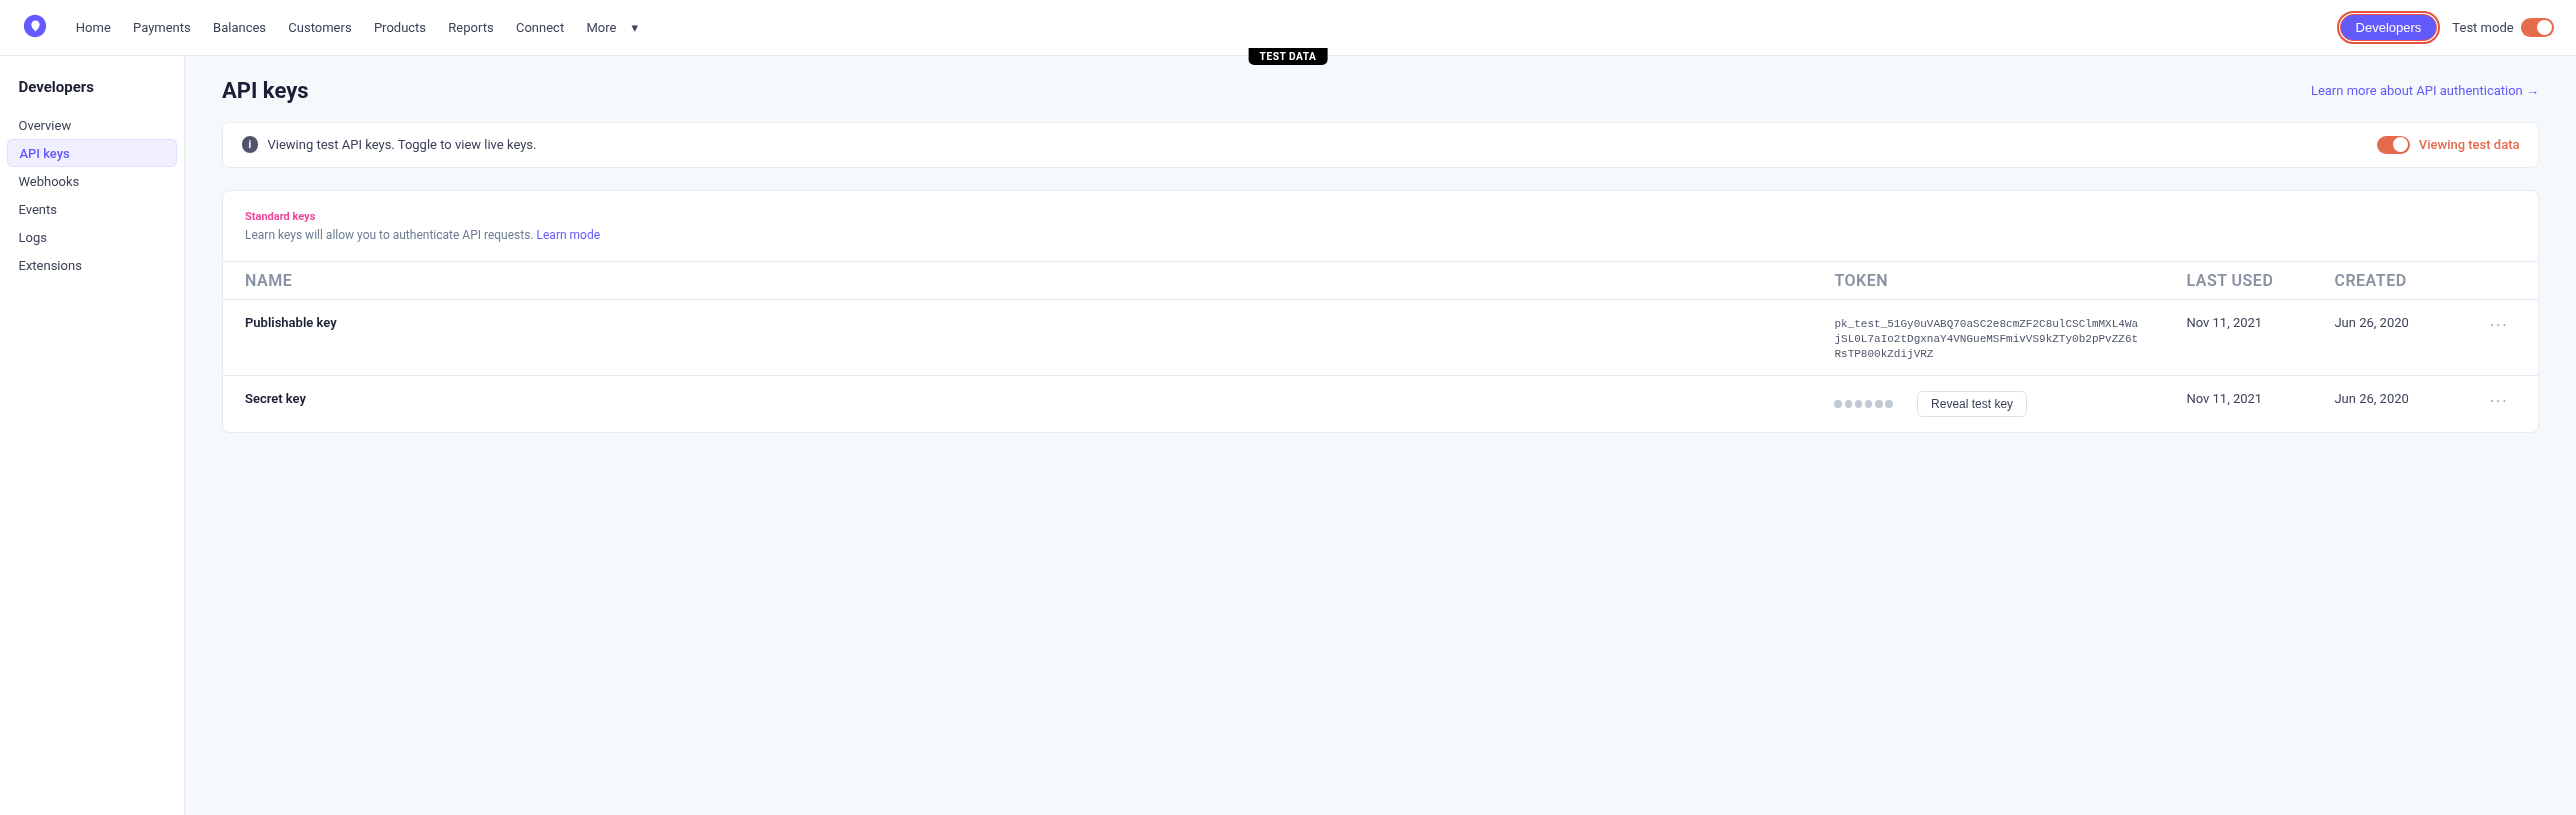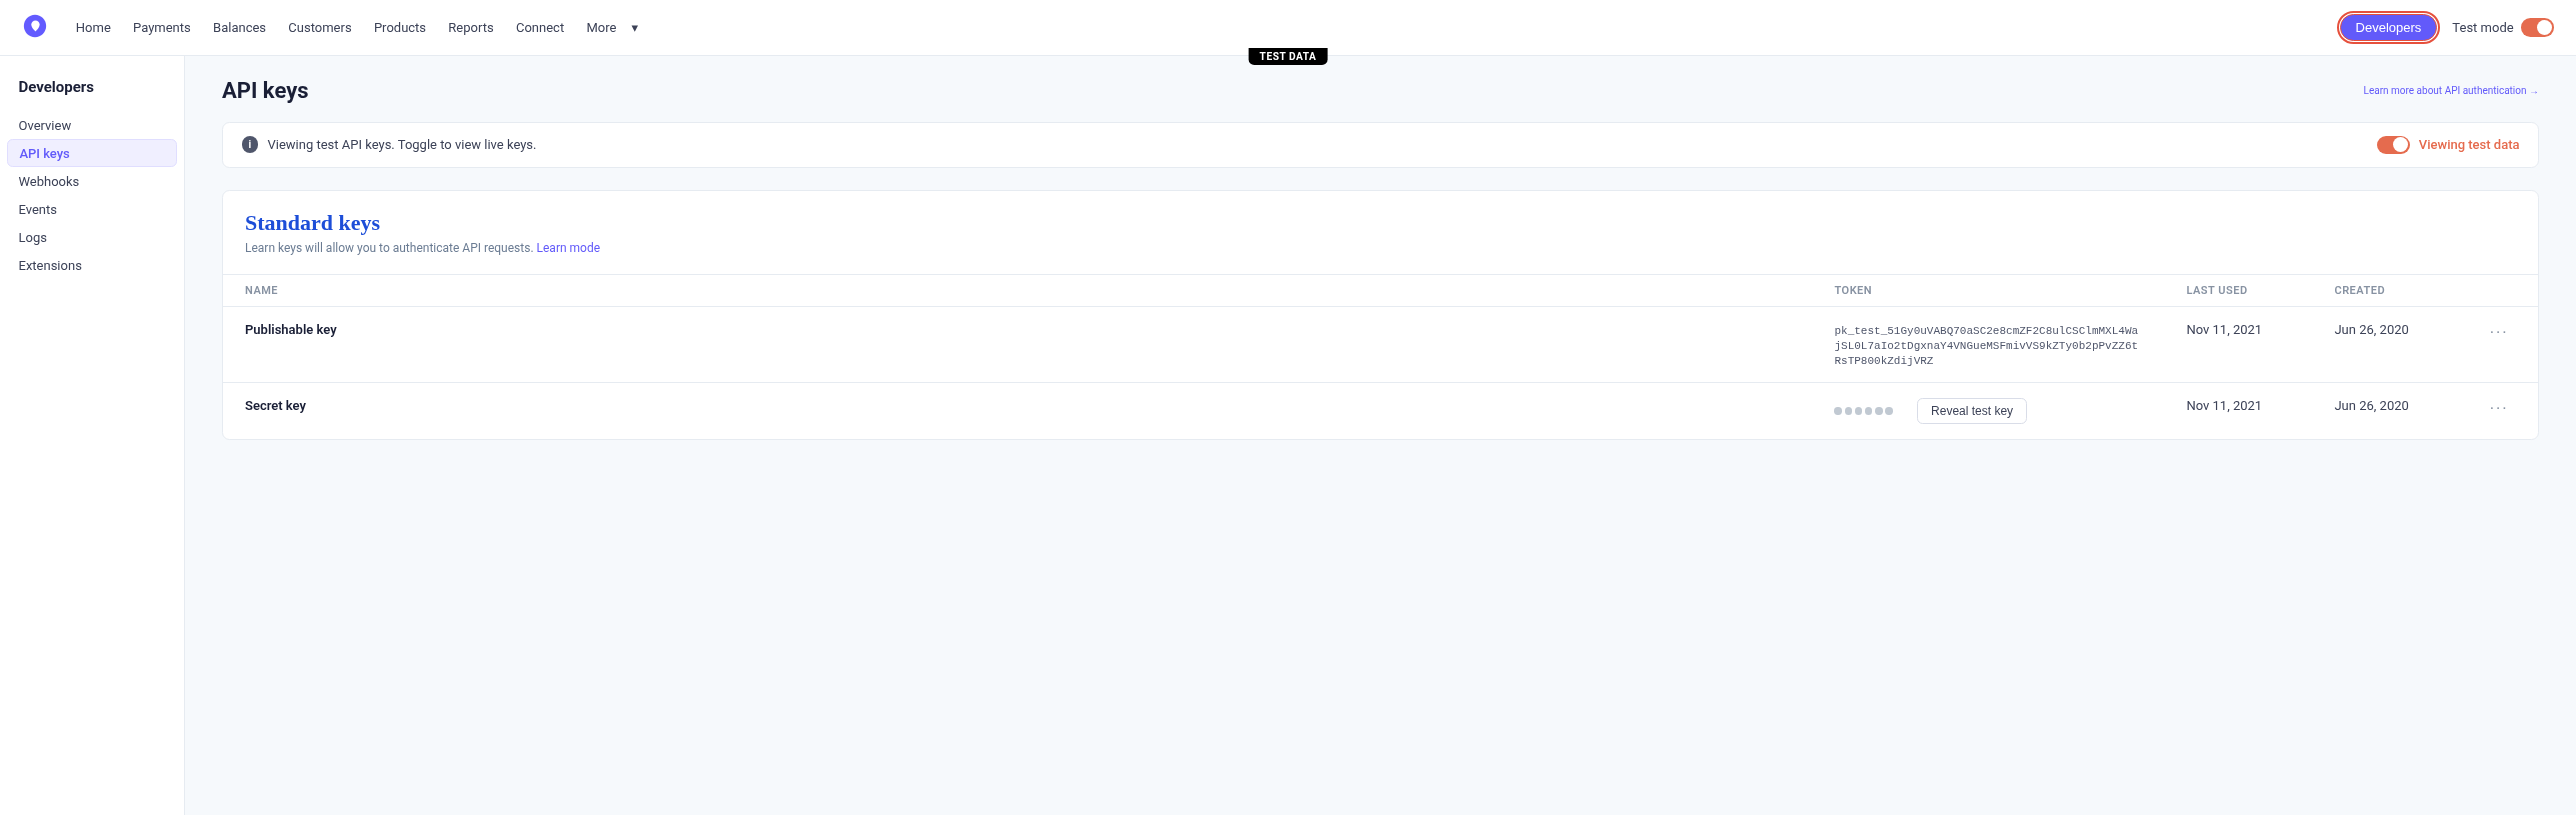--- a/index.html
+++ b/index.html
@@ -151,21 +151,21 @@
       justify-content: space-between;
       margin-bottom: 18.5px;
     }
     .page-title {
       font-size: 22px;
       font-weight: 700;
       color: #1a1f36;
     }
     .learn-more-link {
       color: #625afa;
-      font-size: 10px;
+      font-size: 13px;
       cursor: pointer;
       display: flex;
       align-items: center;
       gap: 3.7px;
       text-align: center;
     }
 
     
     .info-bar {
       background: #fff;
@@ -228,45 +228,44 @@
     .section-card {
       background: #fff;
       border: 0.9px solid #e6ebf1;
       border-radius: 7.4px;
       overflow: hidden;
     }
     .section-header {
       padding: 18.5px 22px 3.7px;
     }
     .section-title {
-      font-size: 22px;
+      font-size: 11px;
       font-weight: 700;
-      color: #1d4ed8;
+      color: #ec4899;
       margin-bottom: 5.6px;
-      font-family: Liberation Serif, serif;
     }
     .section-subtitle {
       font-size: 12px;
       color: #6b7c93;
       margin-bottom: 15px;
     }
     .section-subtitle a {
       color: #625afa;
       cursor: pointer;
     }
 
     
     .keys-table {
       width: 100%;
       border-collapse: collapse;
     }
     .keys-table th {
       text-align: left;
       padding: 9.3px 22px;
-      font-size: 11px;
+      font-size: 16px;
       font-weight: 600;
       color: #8792a2;
       text-transform: uppercase;
       letter-spacing: 0.5px;
       border-top: 0.9px solid #e6ebf1;
       background: #fff;
     }
     .keys-table td {
       padding: 15px 22px;
       border-top: 0.9px solid #e6ebf1;

